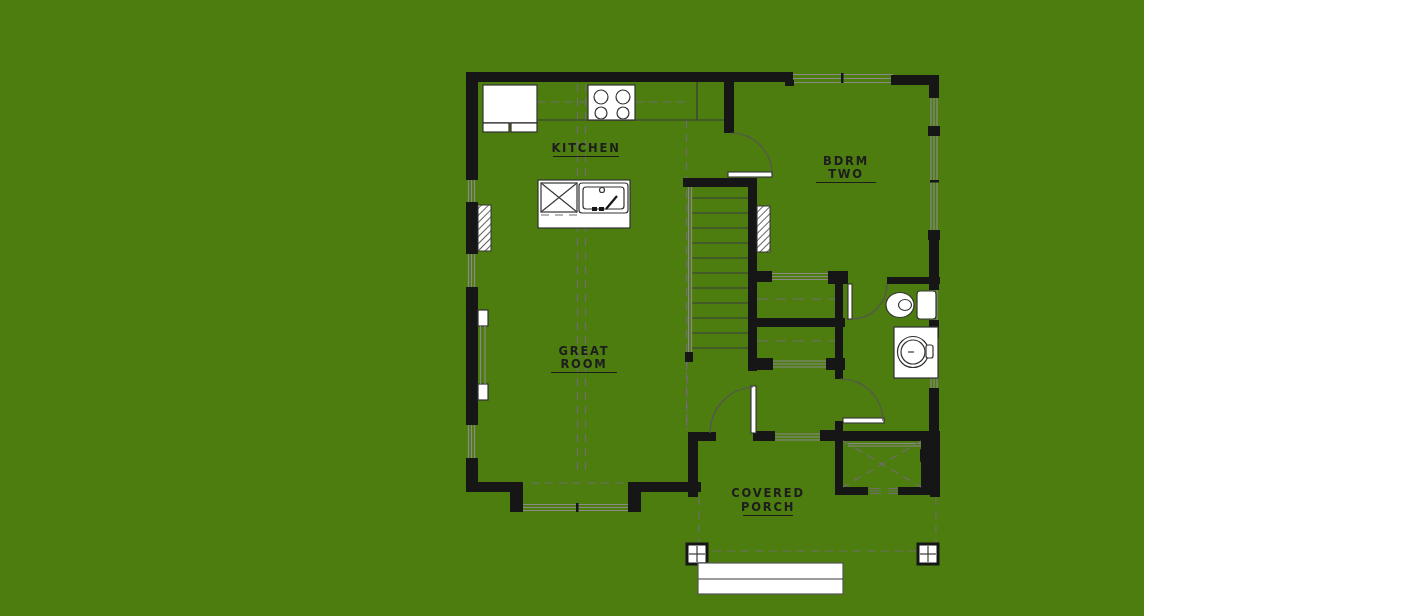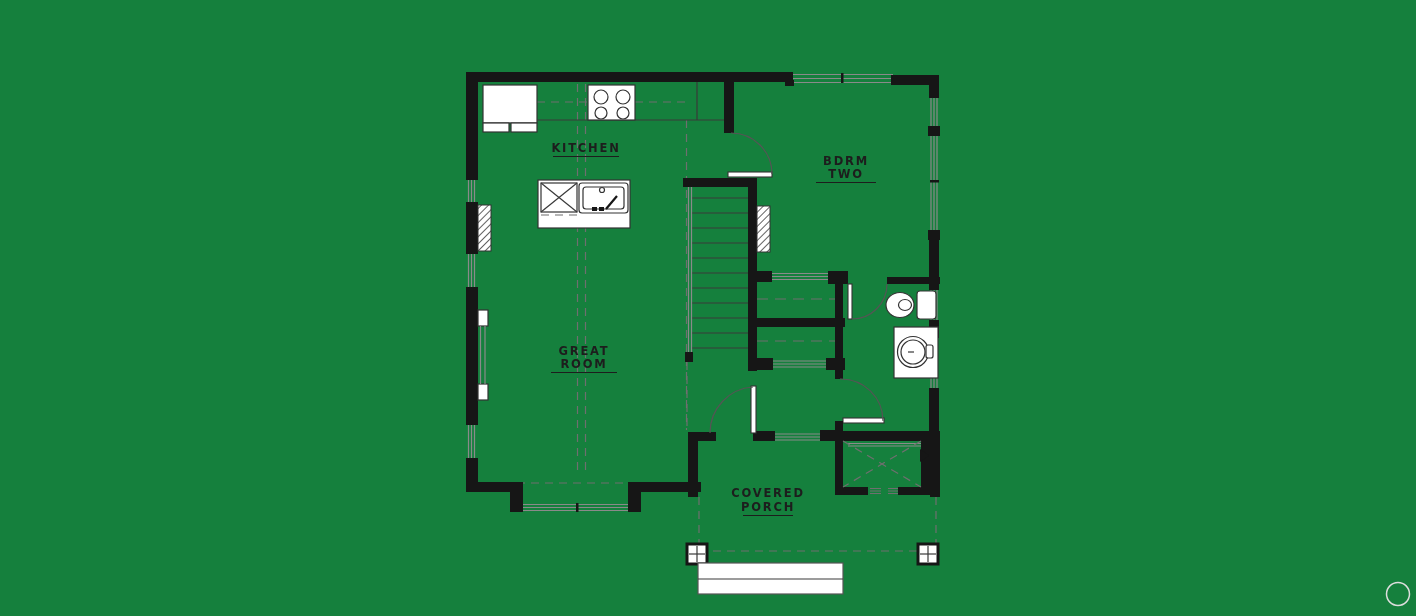--- a/index.html
+++ b/index.html
@@ -1,16 +1,16 @@
 <!DOCTYPE html>
 <html><head>
 <meta charset="utf-8">
 <style>
   html,body{margin:0;padding:0;background:#ffffff;}
-  .stage{position:relative;width:1416px;height:616px;background:#15803d;overflow:hidden;
+  .stage{position:relative;width:1144px;height:616px;background:#4d7c0f;overflow:hidden;
          font-family:"DejaVu Sans",sans-serif;}
   svg{position:absolute;left:0;top:0;}
   .room-label{font-family:"DejaVu Sans",sans-serif;font-size:11.5px;font-weight:600;
               letter-spacing:1.8px;fill:#1d1d1d;text-anchor:middle;}
   .wall{fill:#161616;stroke:none;}
   .thinln{stroke:#3a3a3a;stroke-width:1.2;fill:none;}
   .fixture{stroke:#333;stroke-width:1.2;fill:#ffffff;}
   .winln{stroke:#8a8a8a;stroke-width:1.2;fill:none;}
   .dashln{stroke:#6f6f6f;stroke-width:1.2;fill:none;stroke-dasharray:8 6;}
   .rodln{stroke:#6f6f6f;stroke-width:1.2;fill:none;stroke-dasharray:11 7;}

